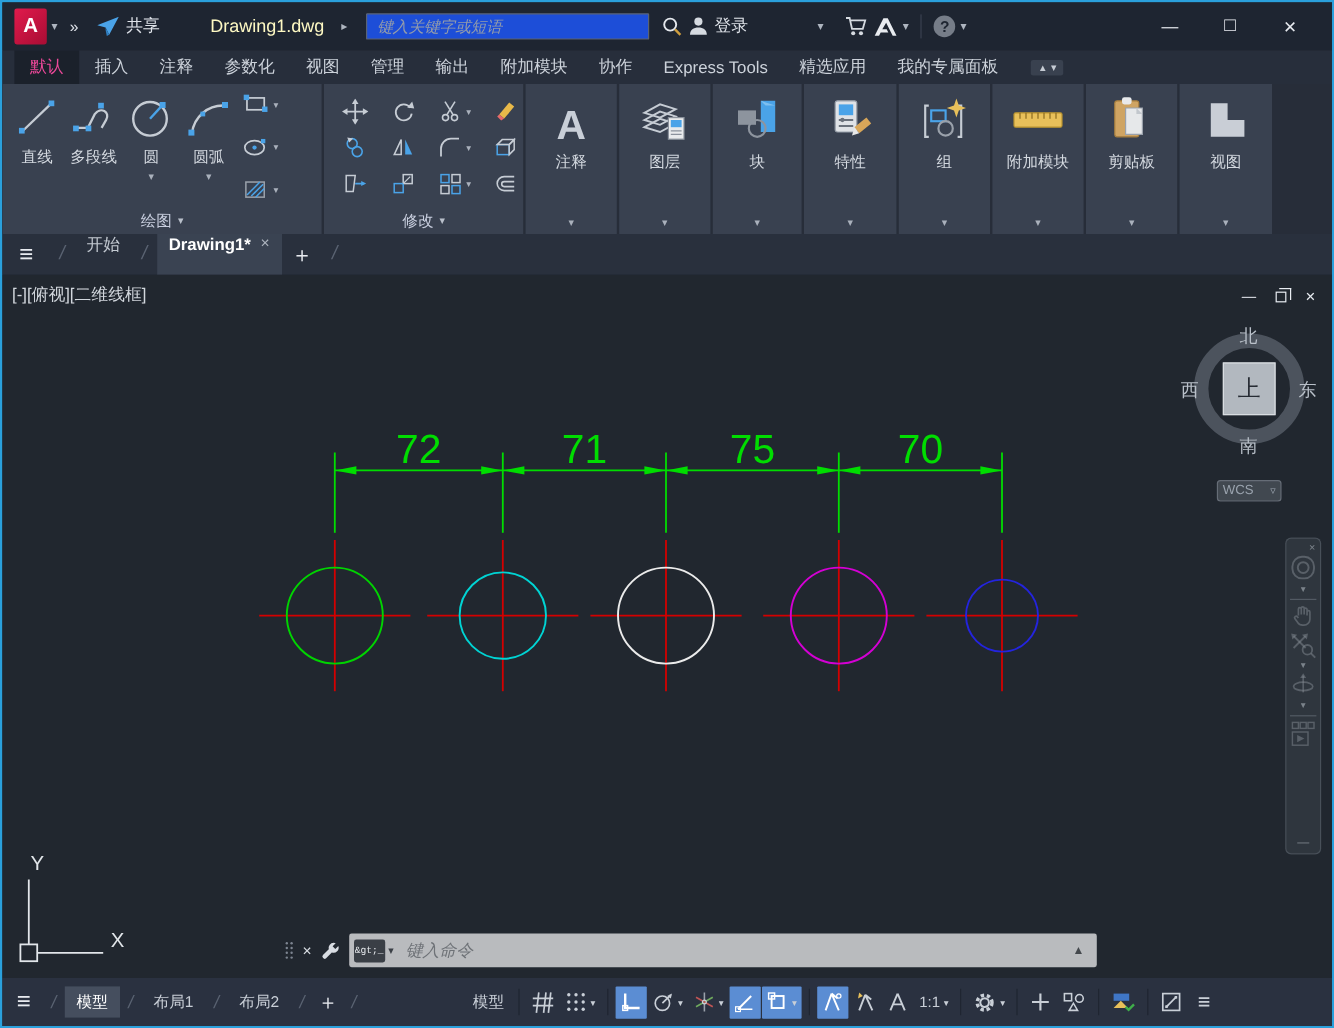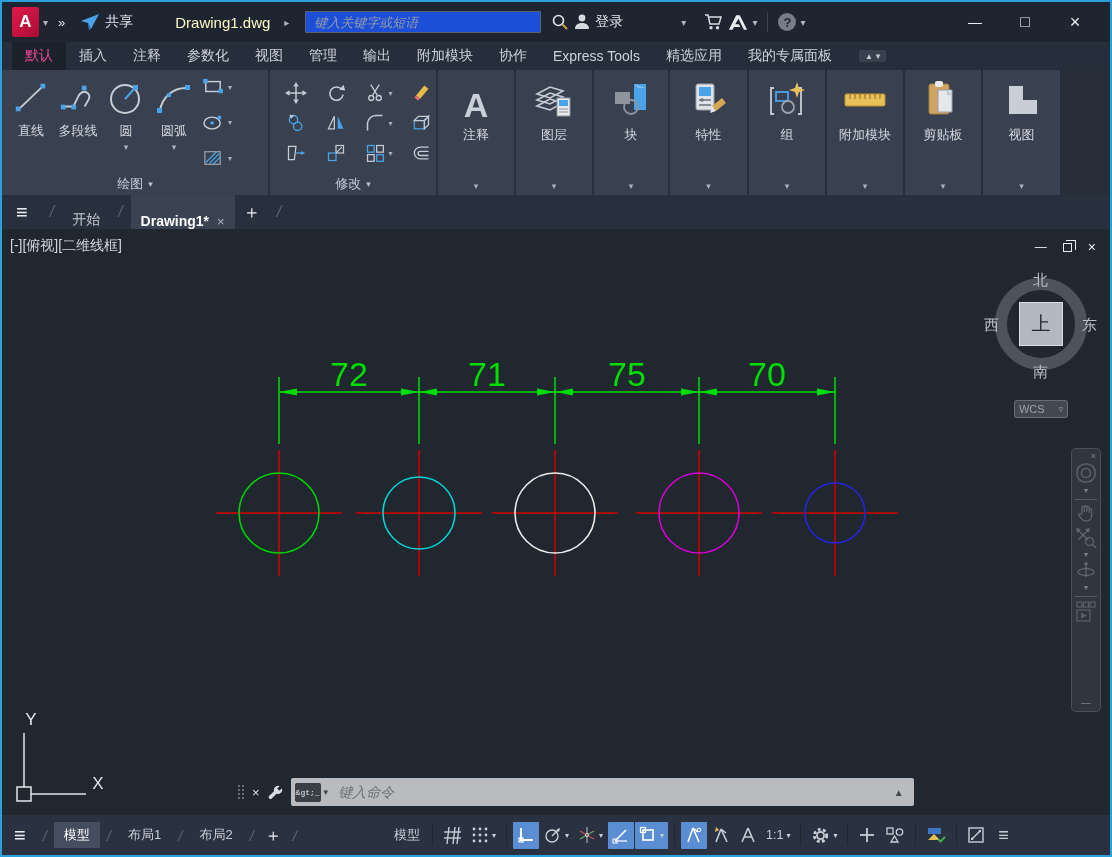--- a/index.html
+++ b/index.html
@@ -46,21 +46,21 @@
 .bigpanel .cap{margin-top:4px;white-space:nowrap}
 .bigpanel .cc{margin-top:auto;padding-bottom:4px;font-size:9px;color:#aab1bc}
 .mod-grid{display:grid;grid-template-columns:40px 40px 46px 38px;grid-auto-rows:30px;align-items:center}
 .mod-cell{display:flex;align-items:center;justify-content:center;gap:3px}
 .mod-cell .cc{font-size:8px;color:#aab1bc}
 
 
 .filetabs{height:34px;background:#29303d;display:flex;align-items:center;color:#c3c9d1;font-size:14px;padding-left:14px;flex:0 0 auto}
 .ft-burger{font-size:20px;color:#e8ebf0;margin-right:14px}
 .ft-slash{color:#5a6372;font-size:16px;margin:0 8px;font-style:italic}
-.ft-tab{padding:0 10px;height:100%;display:flex;align-items:flex-end;gap:8px}
+.ft-tab{padding:0 10px;height:100%;display:flex;align-items:flex-start;gap:8px}
 .ft-tab.active{background:#3a4352;color:#fff;font-weight:bold}
 .ft-close{color:#aeb5bf;font-size:13px;font-weight:normal}
 .ft-plus{color:#e8ebf0;font-size:18px;margin:0 8px}
 
 
 .canvas{flex:1;position:relative;background:#21272f;overflow:hidden}
 .vp-label{position:absolute;left:8px;top:8px;color:#d2d7dd;font-size:14px}
 .vp-controls{position:absolute;right:14px;top:10px;display:flex;align-items:center;gap:16px;color:#e9edf2;font-size:12px}
 .restore-ico{width:9px;height:9px;border:1px solid #e9edf2;position:relative}
 .restore-ico::before{content:"";position:absolute;left:2px;top:-4px;width:9px;height:9px;border-top:1px solid #e9edf2;border-right:1px solid #e9edf2}

